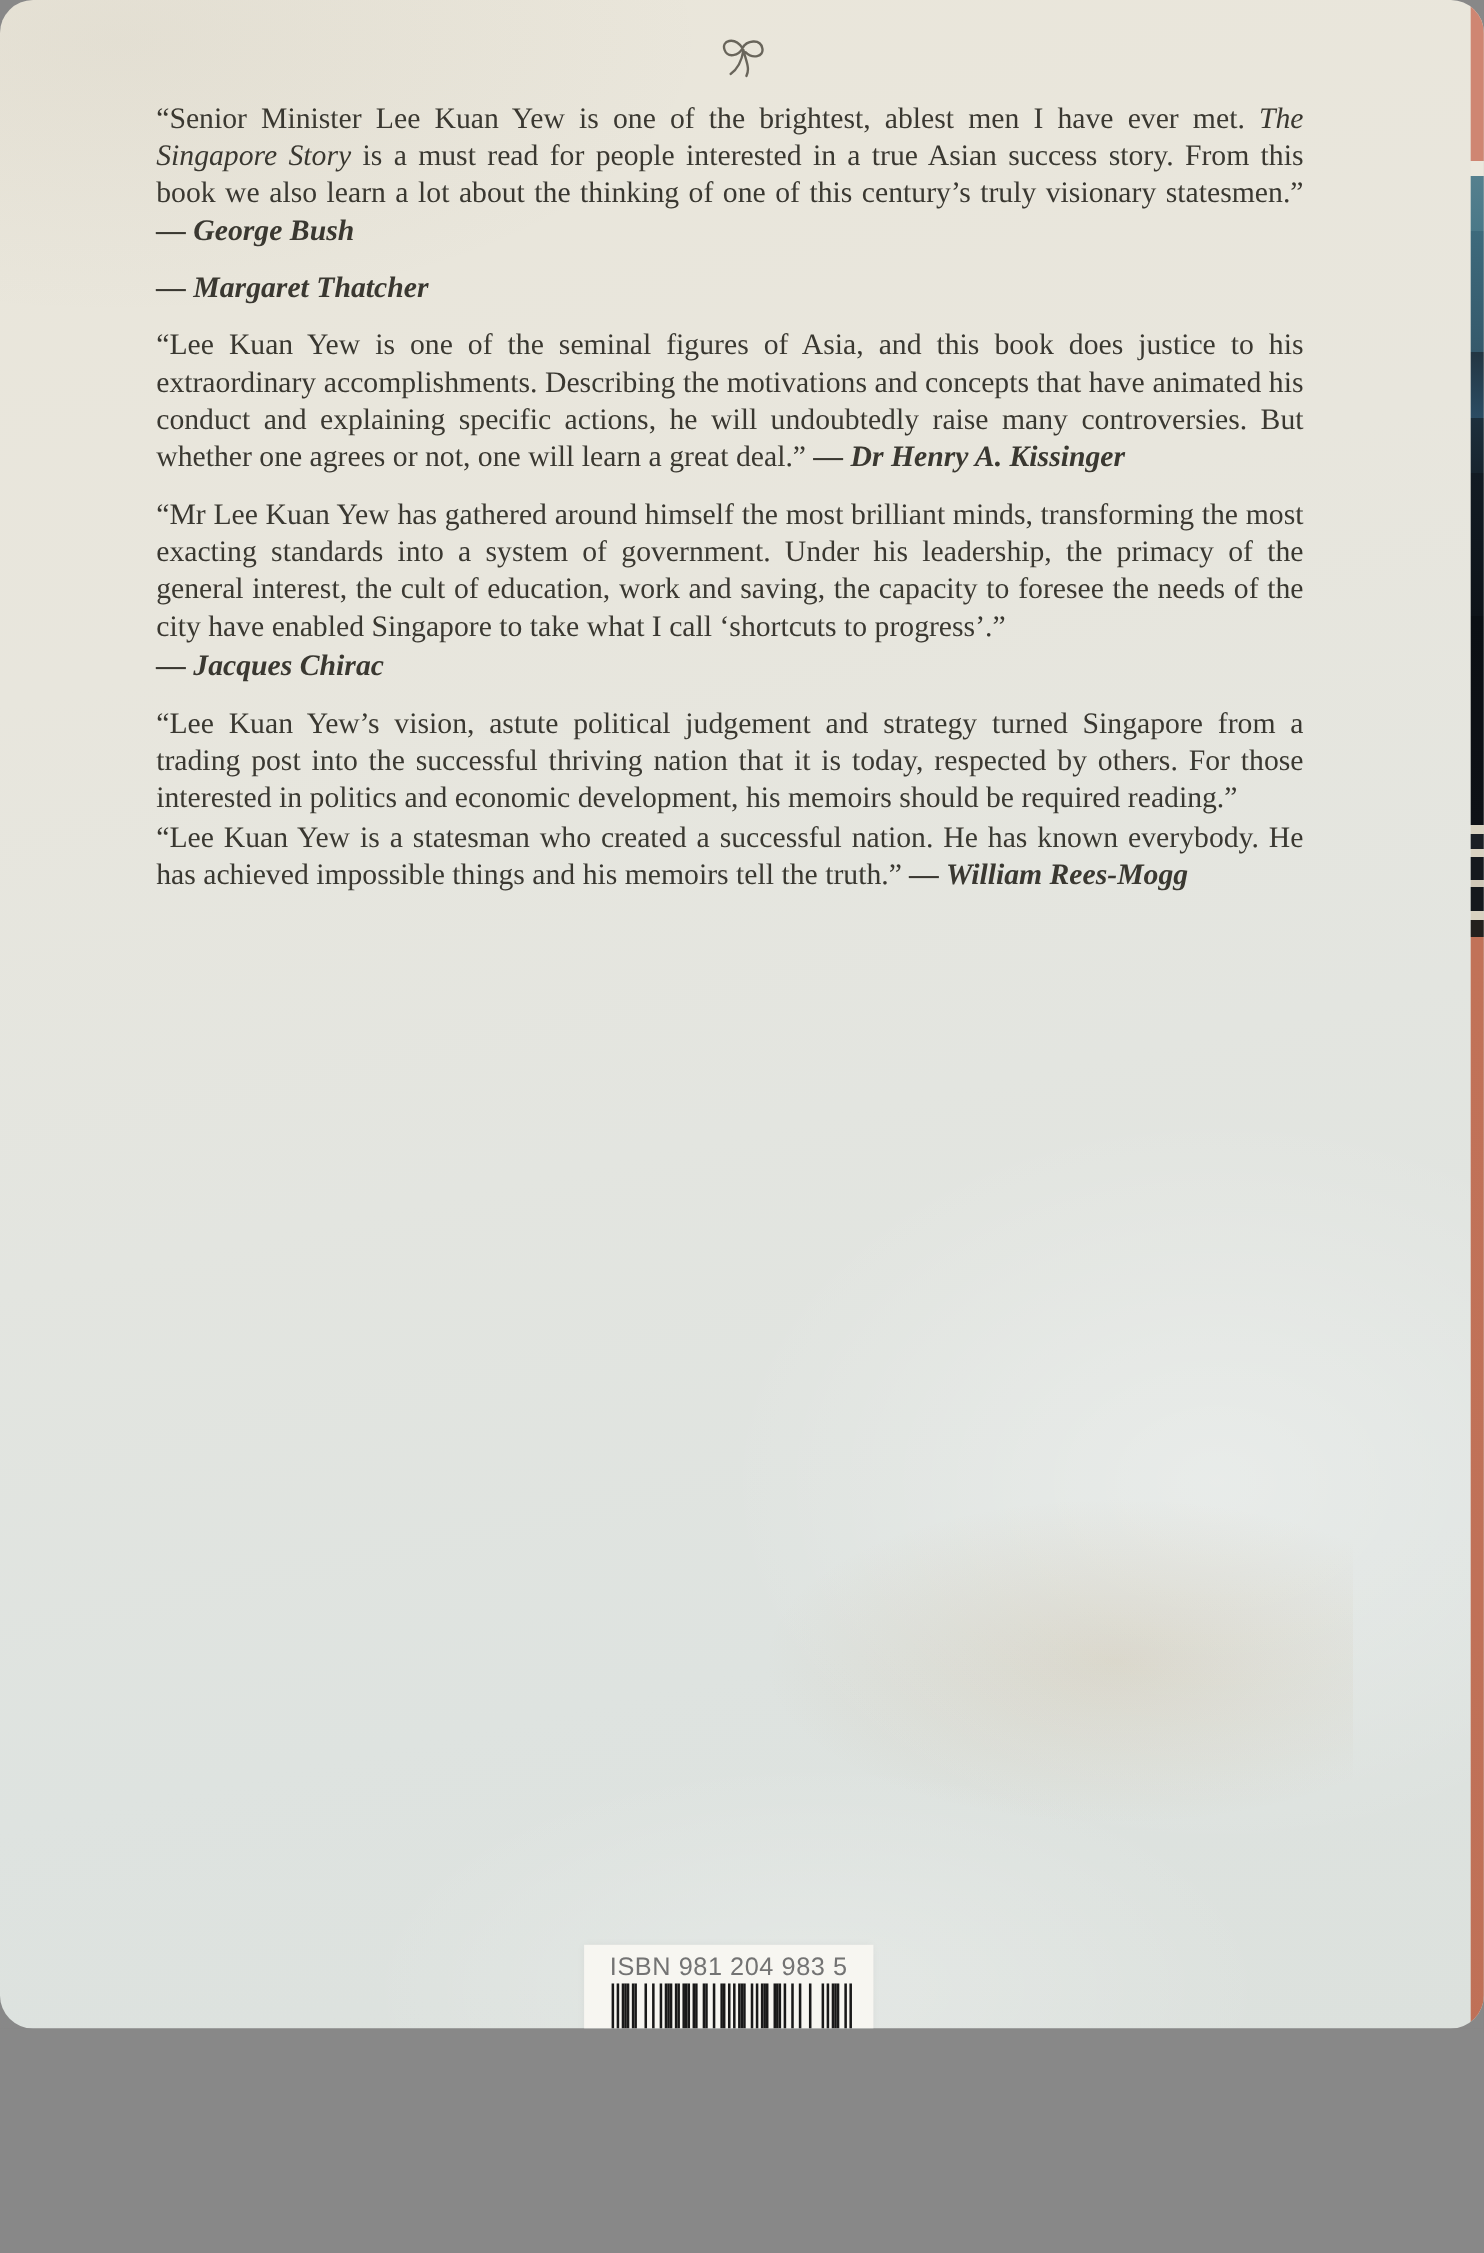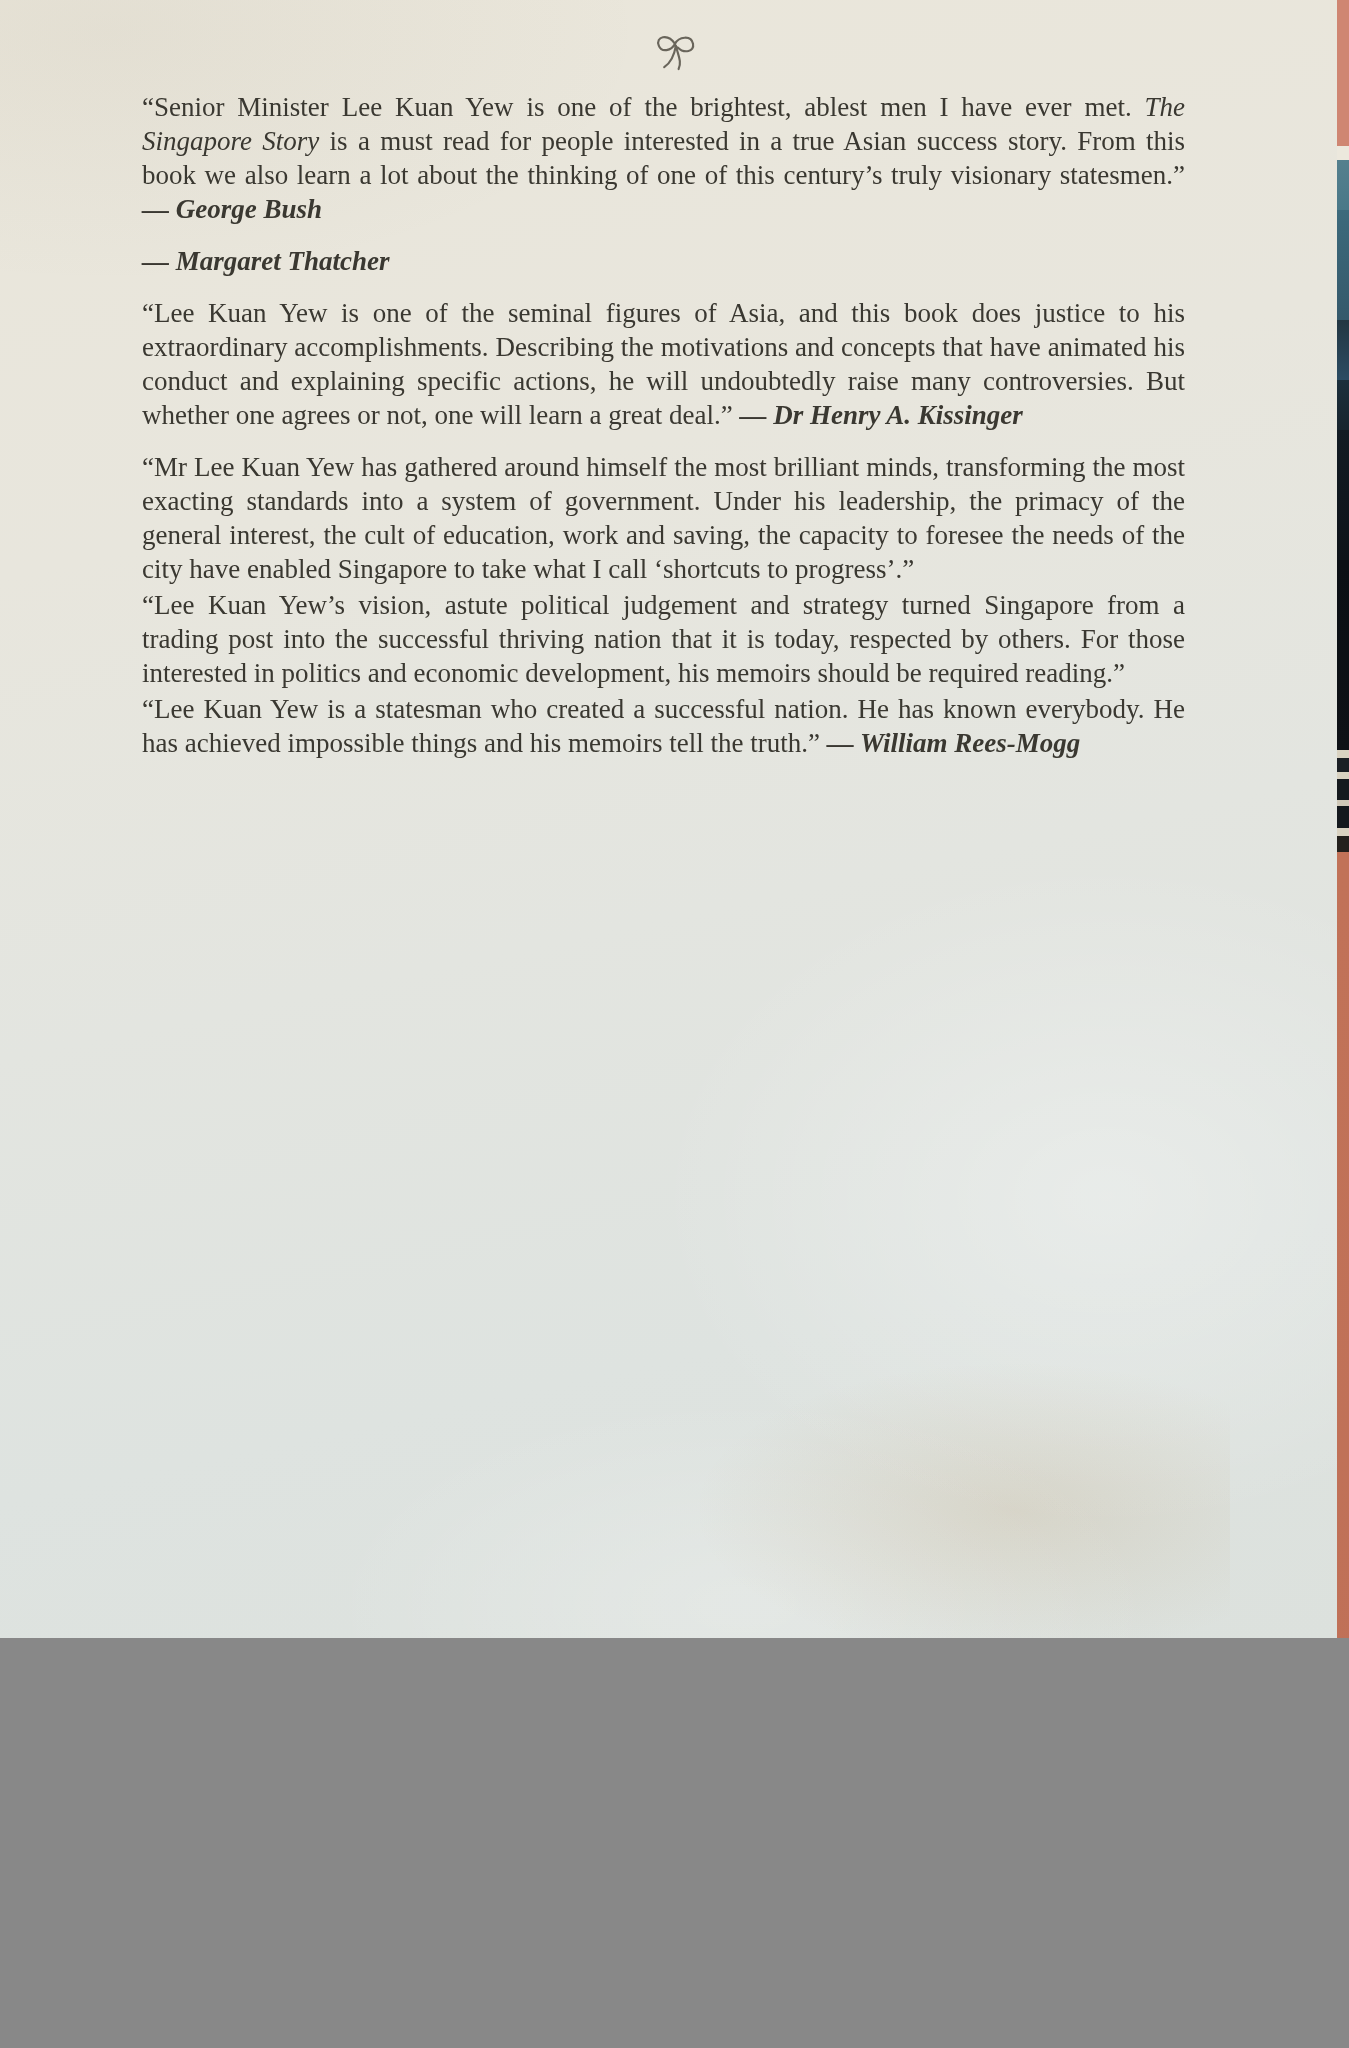--- a/index.html
+++ b/index.html
@@ -1,19 +1,20 @@
 <!DOCTYPE html>
 <html><head>
 <meta charset="utf-8">
 <style>
   html,body{margin:0;padding:0;background:#888;}
   .photo{
-    position:relative;width:1349px;height:1638px;overflow:hidden;
+    position:relative;width:1349px;height:1844px;overflow:hidden;
     background:linear-gradient(168deg,#eae6da 0%,#e8e6dd 30%,#e3e5e0 55%,#dee3e0 78%,#dce1dd 100%);
     font-family:"Liberation Serif", serif;
+    border-radius:30px;
   }
   .sheen{
     position:absolute;inset:0;pointer-events:none;
     background:
       radial-gradient(ellipse 700px 520px at 82% 73%, rgba(255,255,255,.30), rgba(255,255,255,0) 65%),
       radial-gradient(ellipse 600px 300px at 55% 98%, rgba(255,255,255,.22), rgba(255,255,255,0) 70%),
       radial-gradient(ellipse 900px 420px at 8% 2%, rgba(120,110,88,.06), rgba(0,0,0,0) 60%);
   }
   .warm-patch{
     position:absolute;left:690px;top:1360px;width:540px;height:300px;pointer-events:none;
@@ -72,20 +73,21 @@
 
   <div class="text-col">
 
     <p class="quote"><span>“Senior Minister Lee Kuan Yew is one of the brightest, ablest men I have ever met. </span><span class="title-italic">The Singapore Story</span><span> is a must read for people interested in a true Asian success story. From this book we also learn a lot about the thinking of one of this century’s truly visionary statesmen.”</span> <span class="attr">— George Bush</span></p>
 
     <div class="attr-line"><span class="attr">— Margaret Thatcher</span></div>
 
     <p class="quote"><span>“Lee Kuan Yew is one of the seminal figures of Asia, and this book does justice to his extraordinary accomplishments. Describing the motivations and concepts that have animated his conduct and explaining specific actions, he will undoubtedly raise many controversies. But whether one agrees or not, one will learn a great deal.”</span> <span class="attr">— Dr Henry A. Kissinger</span></p>
 
     <p class="quote" style="margin-bottom:2px;"><span>“Mr Lee Kuan Yew has gathered around himself the most brilliant minds, transforming the most exacting standards into a system of government. Under his leadership, the primacy of the general interest, the cult of education, work and saving, the capacity to foresee the needs of the city have enabled Singapore to take what I call ‘shortcuts to progress’.”</span></p>
+    <div class="attr-line"><span class="attr">— Jacques Chirac</span></div>
 
 
 
     <p class="quote" style="margin-bottom:2px;font-family:Liberation Serif, serif;"><span>“Lee Kuan Yew’s vision, astute political judgement and strategy turned Singapore from a trading post into the successful thriving nation that it is today, respected by others. For those interested in politics and economic development, his memoirs should be required reading.”</span></p>
 
     <p class="quote"><span>“Lee Kuan Yew is a statesman who created a successful nation. He has known everybody. He has achieved impossible things and his memoirs tell the truth.”</span> <span class="attr">— William Rees-Mogg</span></p>
 
   </div>
 
   <div class="warm-patch"></div>

